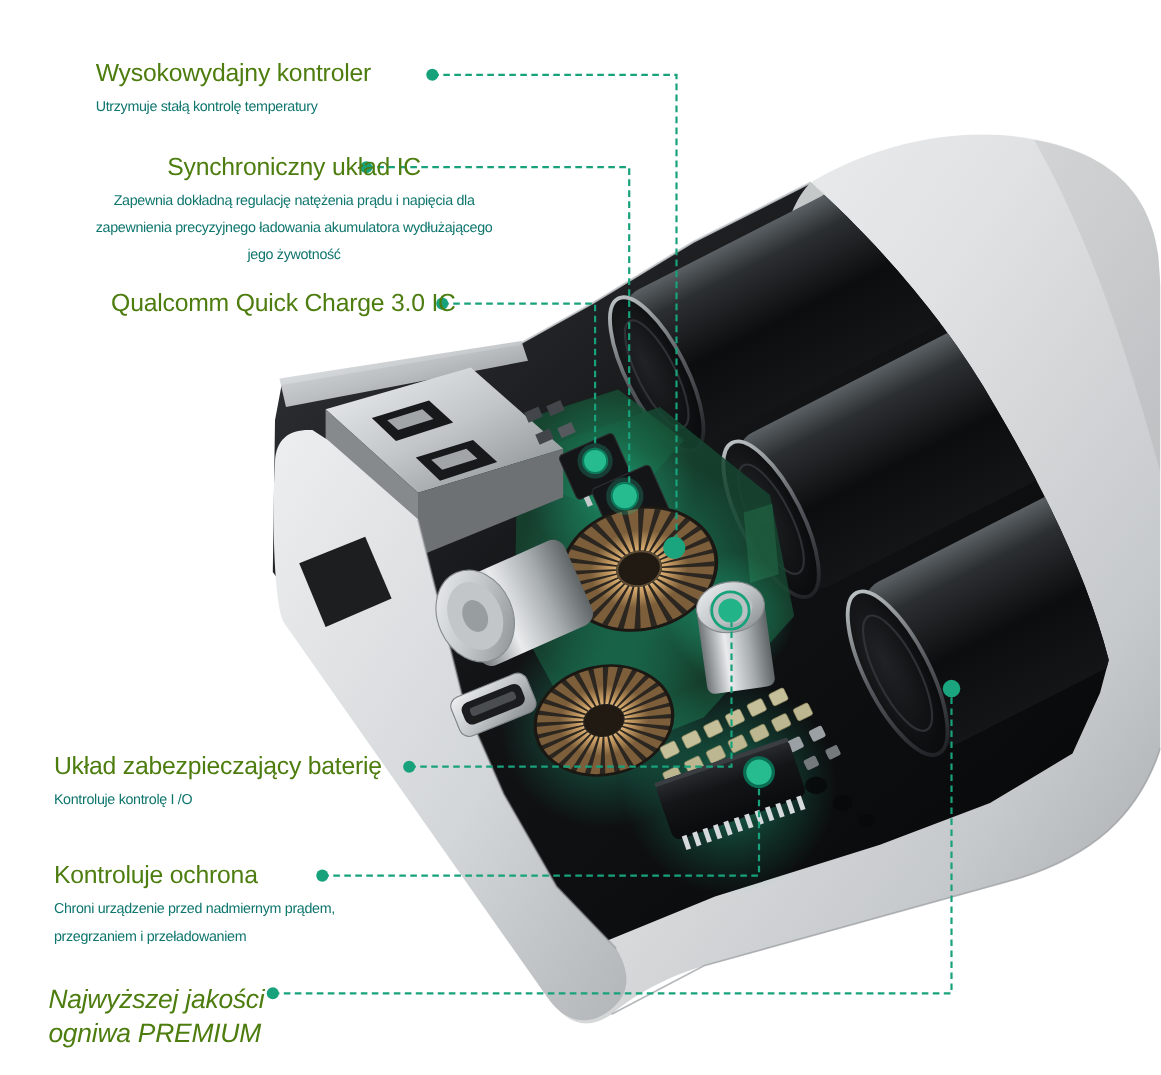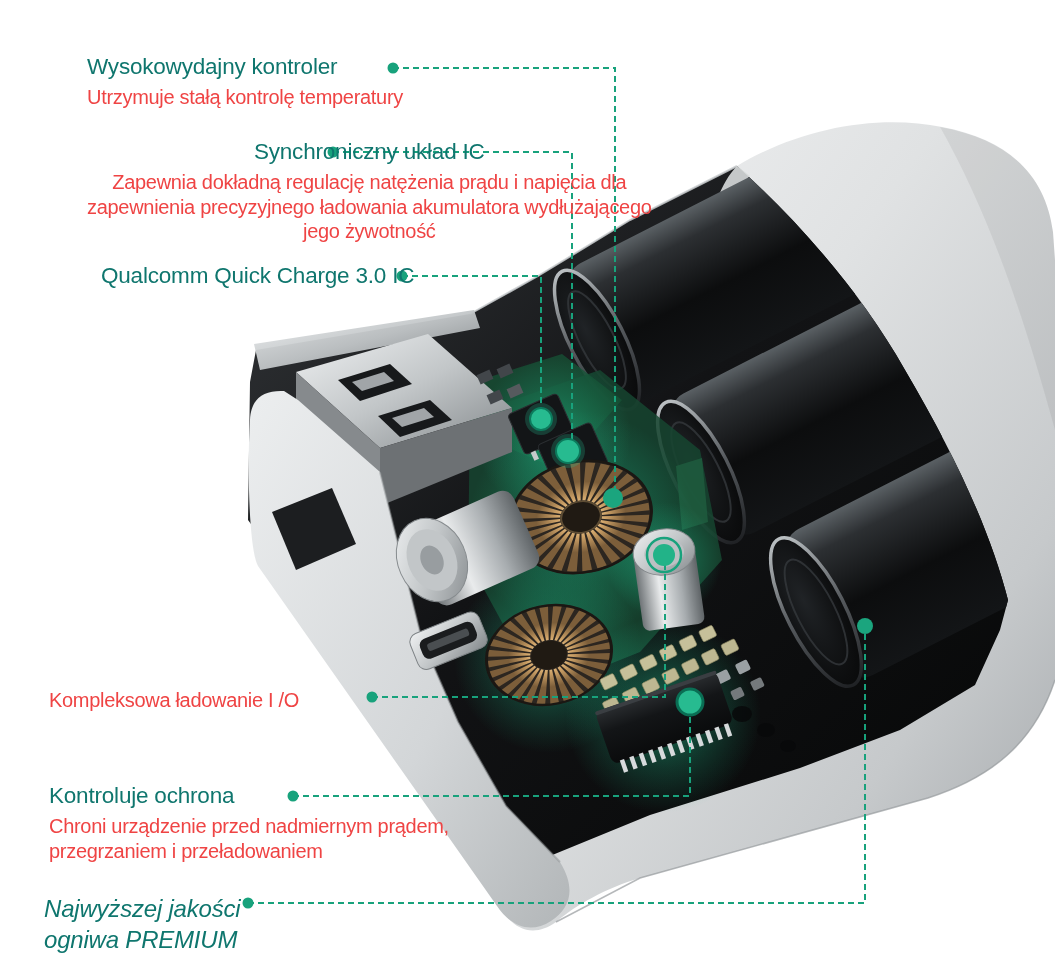--- a/index.html
+++ b/index.html
@@ -1,22 +1,22 @@
 <!DOCTYPE html>
 <html><head>
 <meta charset="utf-8">
 <style>
   html,body{margin:0;padding:0;background:#ffffff;}
   body{width:1055px;height:977px;position:relative;overflow:hidden;
        font-family:"Liberation Sans","DejaVu Sans",sans-serif;}
   .stage{position:absolute;inset:0;}
   svg{position:absolute;left:0;top:0;}
   .callout{position:absolute;z-index:5;}
-  .callout-title{font-size:22.5px;line-height:27px;color:#0f766e;letter-spacing:-0.2px;white-space:pre-line;}
-  .callout-desc{font-size:20px;line-height:24.5px;color:#ef4444;letter-spacing:-0.3px;margin-top:5px;white-space:pre-line;}
+  .callout-title{font-size:22.5px;line-height:27px;color:#4d7c0f;letter-spacing:-0.2px;white-space:pre-line;}
+  .callout-desc{font-size:13px;line-height:24.5px;color:#0f766e;letter-spacing:-0.3px;margin-top:5px;white-space:pre-line;}
   .c0{left:87px;top:53px;}
   .c1{left:87px;top:138px;text-align:center;}
   .c2{left:101px;top:262px;}
   .c3{left:49px;top:683px;}
   .c4{left:49px;top:782px;}
   .c5{left:44px;top:893px;}
   .c5 .callout-title{font-size:24px;line-height:31px;font-style:italic;}
 </style>
 </head>
 <body>
@@ -315,21 +315,22 @@
 <div class="callout c1">
   <div class="callout-title">Synchroniczny układ IC</div>
   <div class="callout-desc">Zapewnia dokładną regulację natężenia prądu i napięcia dla
 zapewnienia precyzyjnego ładowania akumulatora wydłużającego
 jego żywotność</div>
 </div>
 <div class="callout c2">
   <div class="callout-title">Qualcomm Quick Charge 3.0 IC</div>
 </div>
 <div class="callout c3">
-  <div class="callout-desc">Kompleksowa ładowanie I /O</div>
+  <div class="callout-title">Układ zabezpieczający baterię</div>
+  <div class="callout-desc">Kontroluje kontrolę I /O</div>
 </div>
 <div class="callout c4">
   <div class="callout-title">Kontroluje ochrona</div>
   <div class="callout-desc">Chroni urządzenie przed nadmiernym prądem,
 przegrzaniem i przeładowaniem</div>
 </div>
 <div class="callout c5">
   <div class="callout-title">Najwyższej jakości
 ogniwa PREMIUM</div>
 </div>

